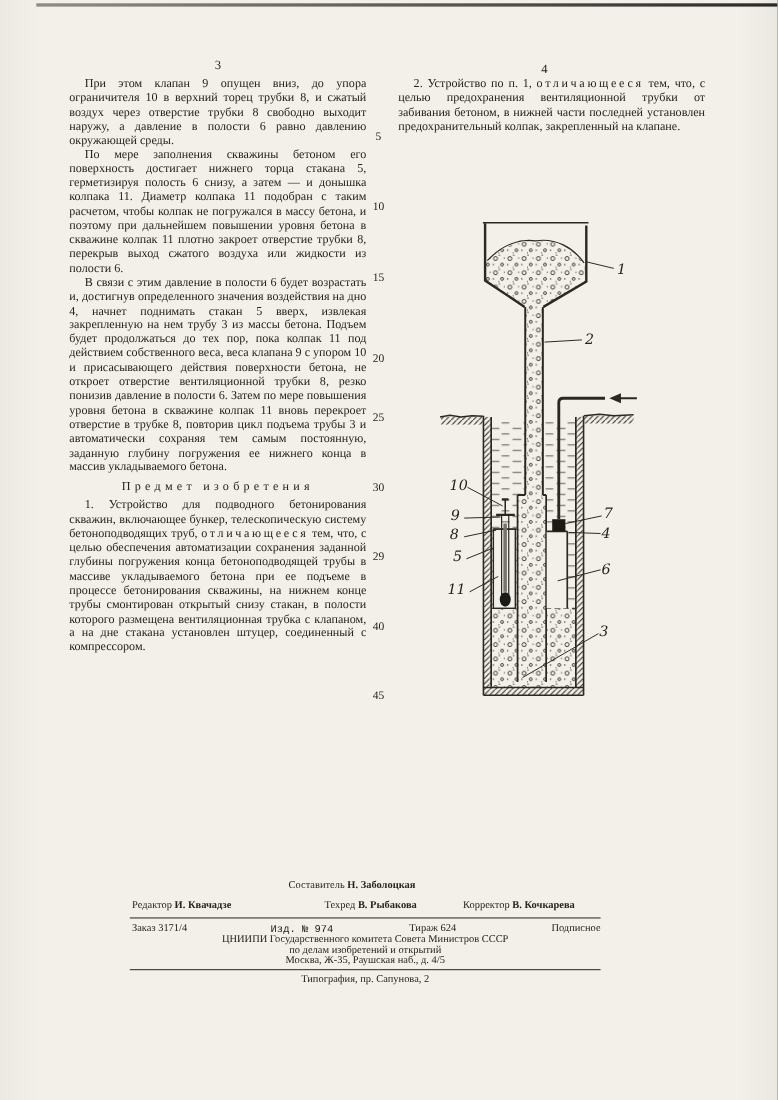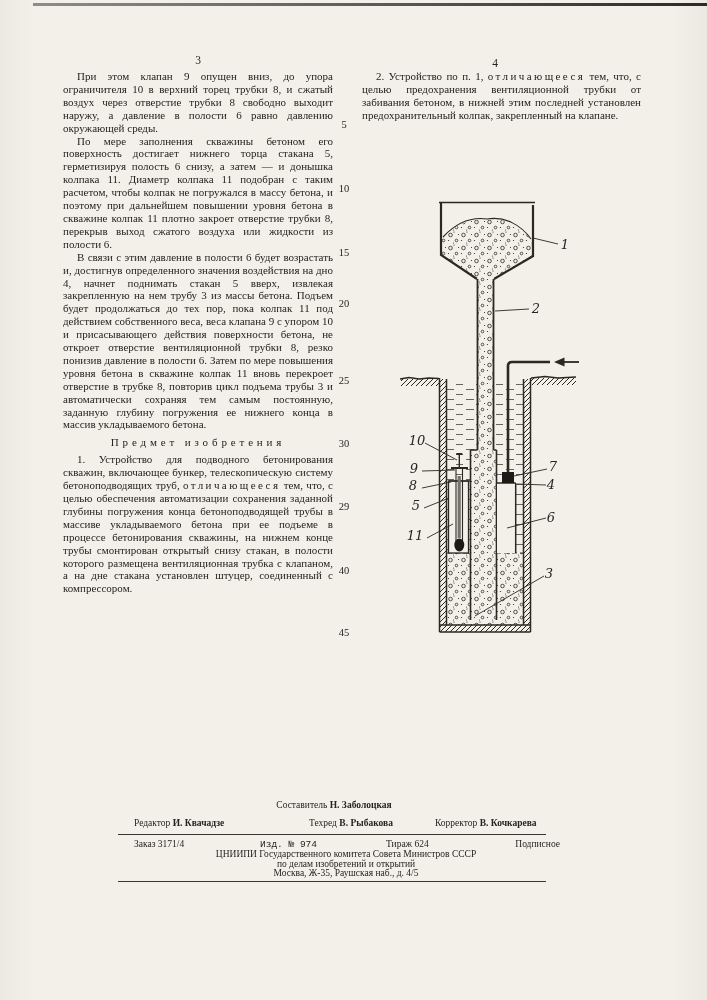--- a/index.html
+++ b/index.html
@@ -20,25 +20,25 @@
     text-align:justify; }
   #col-left { left:63px; width:270px; }
   #col-right { left:362px; width:279px; }
   .col p { margin:0; }
   .indent { text-indent:14px; }
   .claims-heading { text-align:center; letter-spacing:.35em; margin:5px 0 4px !important;
     text-indent:0; }
   .spaced { letter-spacing:.22em; }
   .linenum { position:absolute; left:334px; width:20px; text-align:center;
     font-size:10.5px; }
-  #ln0{top:119px} #ln1{top:183px} #ln2{top:247px} #ln3{top:298px} #ln4{top:375px}
+  #ln0{top:119px} #ln1{top:183px} #ln2{top:247px} #ln3{top:321px} #ln4{top:375px}
   #ln5{top:438px} #ln6{top:501px} #ln7{top:565px} #ln8{top:627px}
   #figure { position:absolute; left:395px; top:192px; }
   
-  .f { position:absolute; font-size:9.5px; white-space:nowrap;margin-left:14px; }
+  .f { position:absolute; font-size:9.5px; white-space:nowrap; }
   .fc { text-align:center; white-space:normal; }
   #f-compiler { left:118px; top:800px; width:404px; }
   #f-editor { left:120px; top:818px; }
   #f-techred { left:295px; top:818px; }
   #f-corrector { left:421px; top:818px; }
   .rule { position:absolute; left:118px; width:428px; border-top:1.2px solid #3a3731; }
   #rule1 { top:834px; } #rule2 { top:881px; }
   #f-order { left:120px; top:839px; }
   #f-izd { left:246px; top:839px;font-family:Liberation Mono, monospace; }
   #f-tirazh { left:372px; top:839px; }
@@ -59,21 +59,21 @@
 
   <div id="col-left" class="col">
     <p class="indent">При этом клапан 9 опущен вниз, до упора ограничителя 10 в верхний торец трубки 8, и сжатый воздух через отверстие трубки 8 свободно выходит наружу, а давление в полости 6 равно давлению окружающей среды.</p>
     <p class="indent">По мере заполнения скважины бетоном его поверхность достигает нижнего торца стакана 5, герметизируя полость 6 снизу, а затем — и донышка колпака 11. Диаметр колпака 11 подобран с таким расчетом, чтобы колпак не погружался в массу бетона, и поэтому при дальнейшем повышении уровня бетона в скважине колпак 11 плотно закроет отверстие трубки 8, перекрыв выход сжатого воздуха или жидкости из полости 6.</p>
     <p class="indent">В связи с этим давление в полости 6 будет возрастать и, достигнув определенного значения воздействия на дно 4, начнет поднимать стакан 5 вверх, извлекая закрепленную на нем трубу 3 из массы бетона. Подъем будет продолжаться до тех пор, пока колпак 11 под действием собственного веса, веса клапана 9 с упором 10 и присасывающего действия поверхности бетона, не откроет отверстие вентиляционной трубки 8, резко понизив давление в полости 6. Затем по мере повышения уровня бетона в скважине колпак 11 вновь перекроет отверстие в трубке 8, повторив цикл подъема трубы 3 и автоматически сохраняя тем самым постоянную, заданную глубину погружения ее нижнего конца в массив укладываемого бетона.</p>
     <p class="claims-heading">Предмет изобретения</p>
     <p class="indent"><span>1. Устройство для подводного бетонирования скважин, включающее бункер, телескопическую систему бетоноподводящих труб, </span><span class="spaced">отличающееся</span><span> тем, что, с целью обеспечения автоматизации сохранения заданной глубины погружения конца бетоноподводящей трубы в массиве укладываемого бетона при ее подъеме в процессе бетонирования скважины, на нижнем конце трубы смонтирован открытый снизу стакан, в полости которого размещена вентиляционная трубка с клапаном, а на дне стакана установлен штуцер, соединенный с компрессором.</span></p>
   </div>
 
   <div id="col-right" class="col">
-    <p class="indent"><span>2. Устройство по п. 1, </span><span class="spaced">отличающееся</span><span> тем, что, с целью предохранения вентиляционной трубки от забивания бетоном, в нижней этим последней установлен предохранительный колпак, закрепленный на клапане.</span></p>
+    <p class="indent"><span>2. Устройство по п. 1, </span><span class="spaced">отличающееся</span><span> тем, что, с целью предохранения вентиляционной трубки от забивания бетоном, в нижней части последней установлен предохранительный колпак, закрепленный на клапане.</span></p>
   </div>
 
   <span id="ln0" class="linenum">5</span>
   <span id="ln1" class="linenum">10</span>
   <span id="ln2" class="linenum">15</span>
   <span id="ln3" class="linenum">20</span>
   <span id="ln4" class="linenum">25</span>
   <span id="ln5" class="linenum">30</span>
   <span id="ln6" class="linenum">29</span>
   <span id="ln7" class="linenum">40</span>
@@ -182,13 +182,14 @@
   <div id="f-corrector" class="f"><span>Корректор</span> <b>В. Кочкарева</b></div>
   <div id="rule1" class="rule"></div>
   <div id="f-order" class="f">Заказ 3171/4</div>
   <div id="f-izd" class="f">Изд. № 974</div>
   <div id="f-tirazh" class="f">Тираж 624</div>
   <div id="f-podpisnoe" class="f">Подписное</div>
   <div id="f-org1" class="f fc">ЦНИИПИ Государственного комитета Совета Министров СССР</div>
   <div id="f-org2" class="f fc">по делам изобретений и открытий</div>
   <div id="f-org3" class="f fc">Москва, Ж-35, Раушская наб., д. 4/5</div>
   <div id="rule2" class="rule"></div>
+  <div id="f-printer" class="f fc">Типография, пр. Сапунова, 2</div>
 </div>
 
 </body></html>

